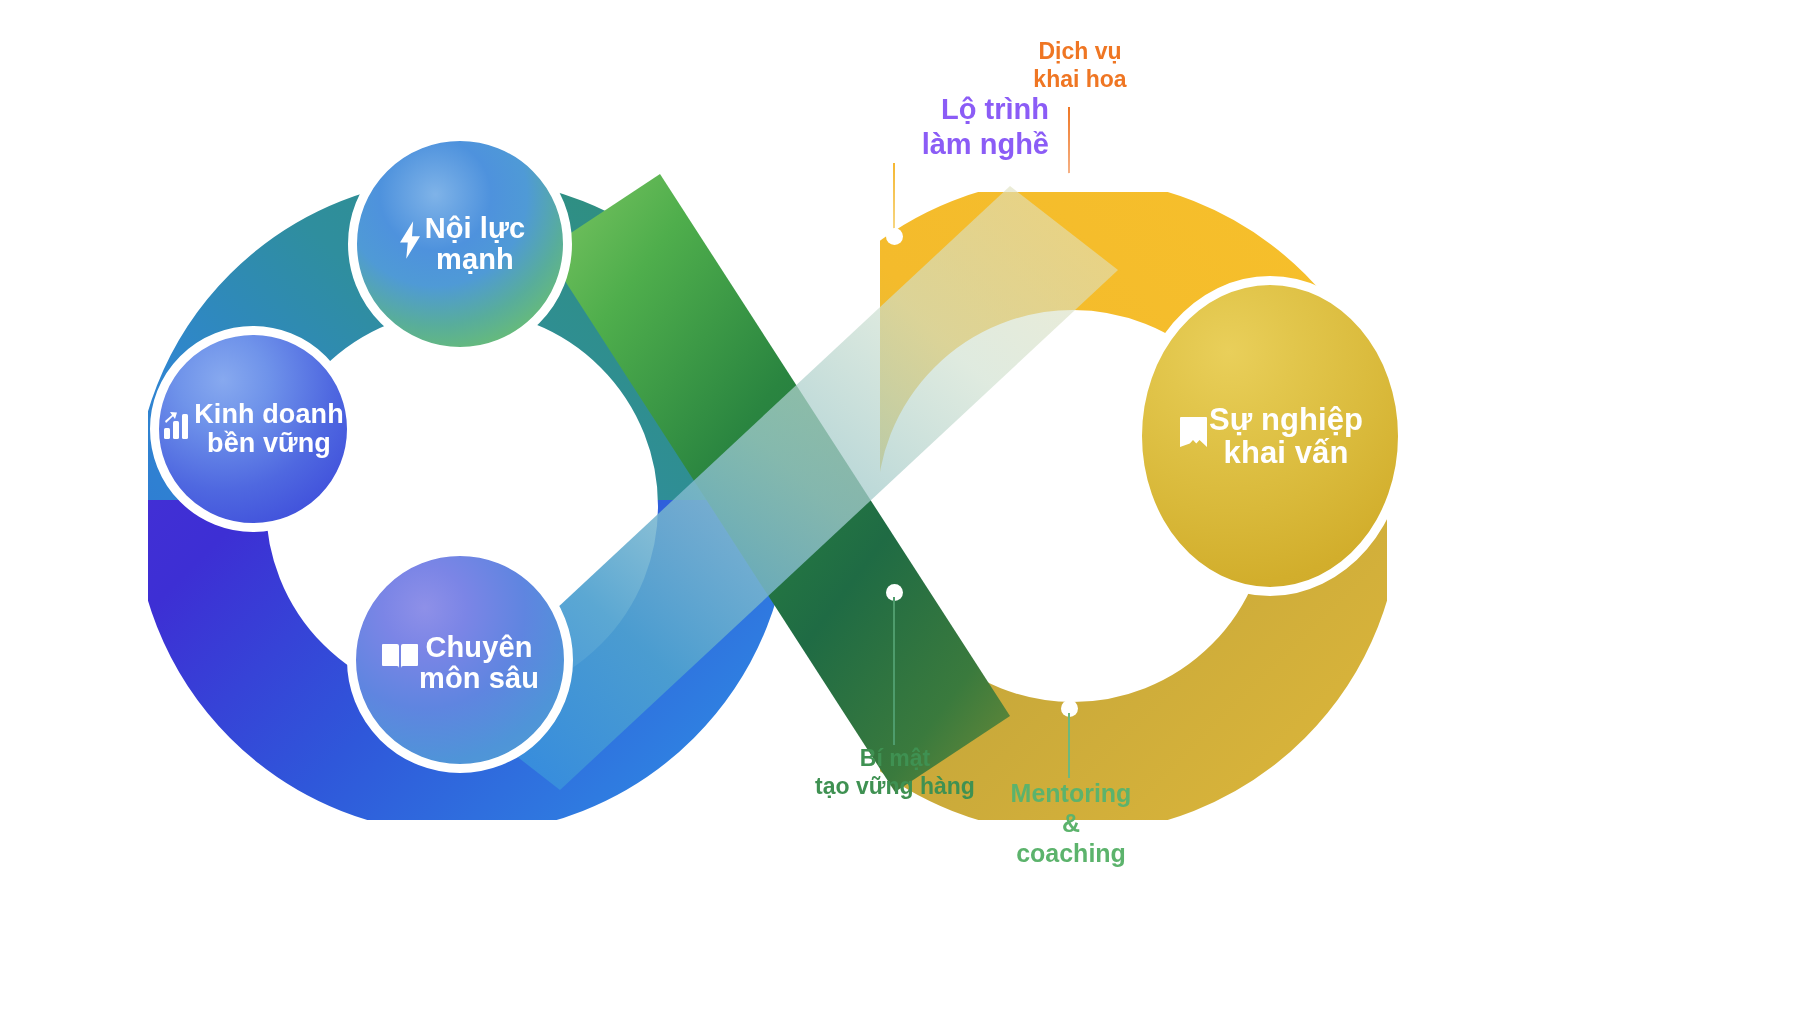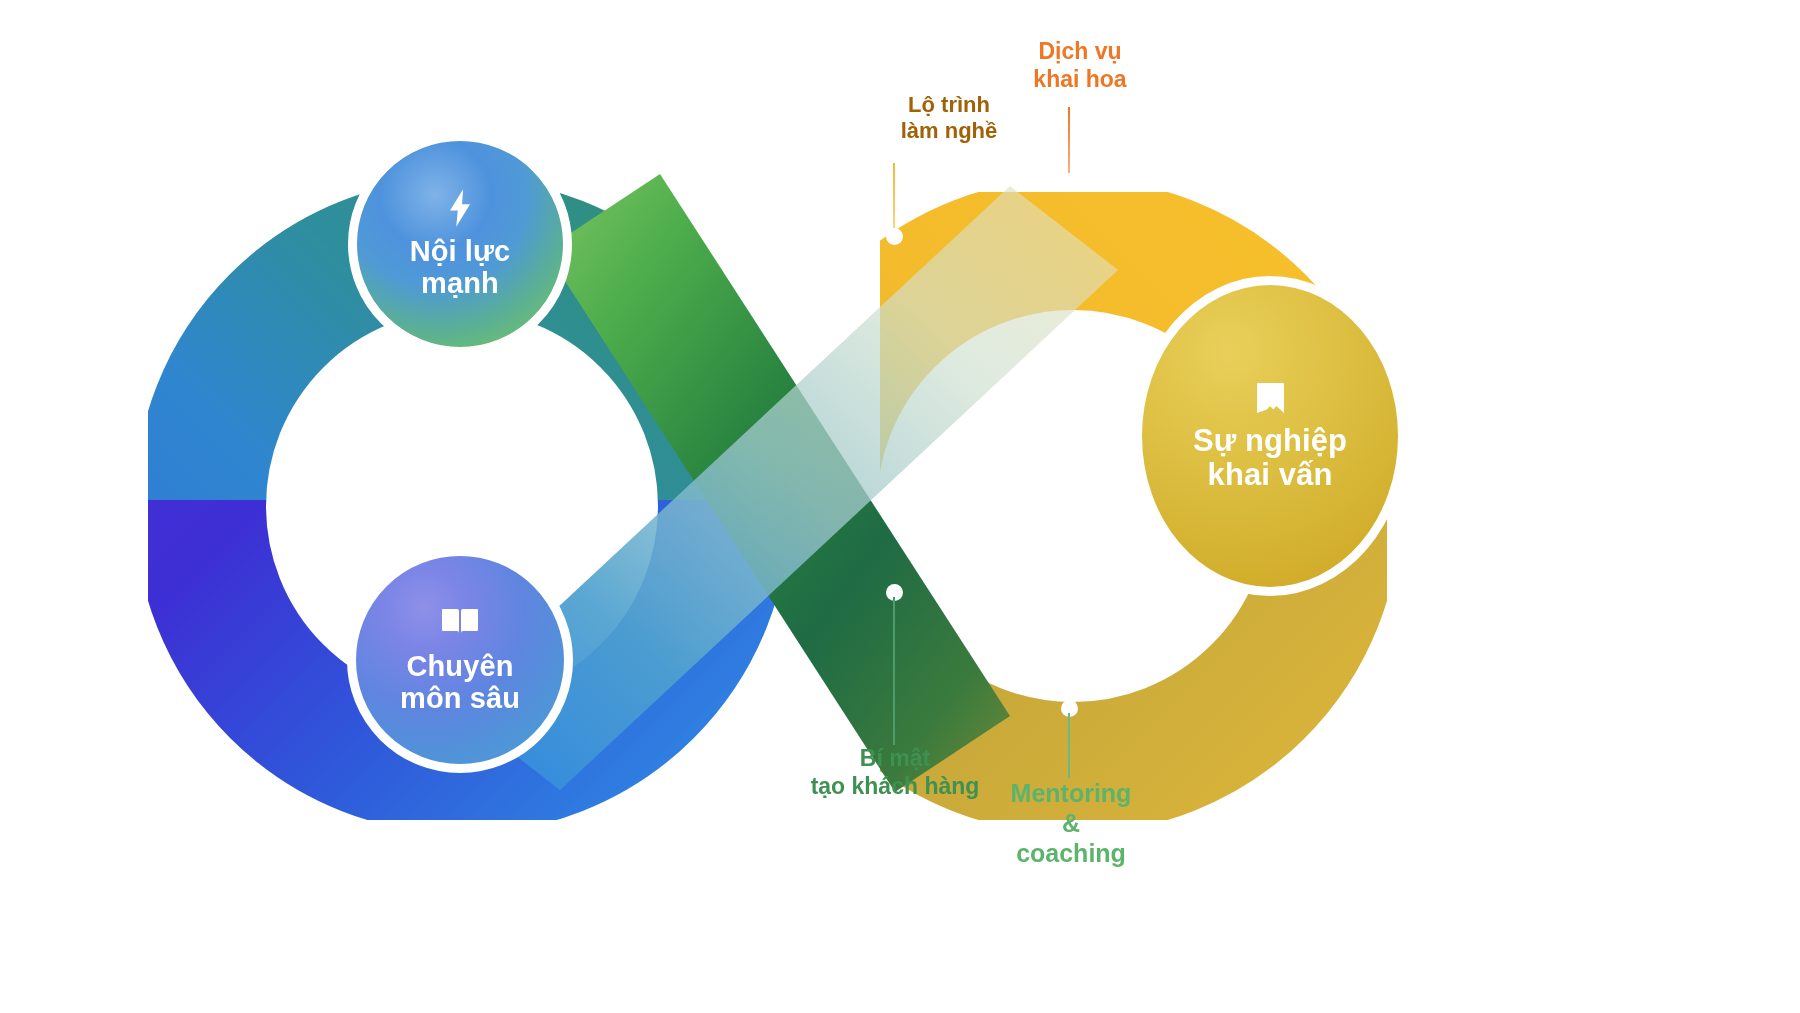--- a/index.html
+++ b/index.html
@@ -1,20 +1,20 @@
 <!DOCTYPE html>
 <html><head>
 <meta charset="utf-8">
 <style>
   html,body{margin:0;padding:0;background:#ffffff;}
   body{width:1800px;height:1013px;overflow:hidden;font-family:"Liberation Sans",sans-serif;}
   #stage{position:relative;width:1800px;height:1013px;background:#fff;}
   #infinity{position:absolute;left:0;top:0;width:1800px;height:1013px;}
 
-  .node{position:absolute;border-radius:50%;display:flex;flex-direction:column;
+  .node{position:absolute;border-radius:50%;display:flex;flex-direction:row;
         align-items:center;justify-content:center;text-align:center;color:#fff;
         box-sizing:border-box;}
   .node .ico{display:block;line-height:0;margin-bottom:9px;}
   .node .ico svg{display:block;}
   .node .lbl{font-weight:700;letter-spacing:.1px;line-height:1.08;white-space:pre-line;}
 
   
   #node-noiluc{left:348px;top:132px;width:224px;height:224px;border:9px solid #fff;
      background:radial-gradient(circle at 38% 26%, #7fb3e8 0%, #4e92dd 28%, #4f9ad6 46%, #58ad9b 66%, #6cc06e 86%, #79c76a 100%);
      box-shadow:0 0 0 0 rgba(0,0,0,0);}
@@ -32,21 +32,21 @@
   #node-sunghiep{left:1133px;top:276px;width:274px;height:320px;border:9px solid #fff;
      background:radial-gradient(circle at 34% 22%, #e9cf5a 0%, #e2c64c 22%, #d9b93a 55%, #d2ae2c 80%, #cea828 100%);align-items:center;}
   #node-sunghiep .lbl{font-size:31px;}
 
   
   .callout{position:absolute;}
   .callout .ctext{position:absolute;font-weight:700;line-height:1.2;white-space:pre-line;}
   .callout .cdot{position:absolute;width:17px;height:17px;border-radius:50%;background:#fff;}
   .callout .cline{position:absolute;width:2px;}
 
-  #cal-lotrinh .ctext{left:849px;top:92px;width:200px;font-size:22px;color:#a16207;text-align:center;}
+  #cal-lotrinh .ctext{left:849px;top:92px;width:200px;font-size:29px;color:#8b5cf6;text-align:right;}
   #cal-lotrinh .cline{left:893px;top:163px;height:72px;
      background:linear-gradient(to bottom,#f5b731,#f7d98a);}
   #cal-lotrinh .cdot{left:886px;top:228px;}
 
   #cal-dichvu .ctext{left:1000px;top:38px;width:160px;font-size:23px;color:#ef7623;text-align:center;}
   #cal-dichvu .cline{left:1068px;top:107px;height:69px;
      background:linear-gradient(to bottom,#ef7623,#f6b48a);}
   #cal-dichvu .cdot{left:1061px;top:173px;}
 
   #cal-bimat .cdot{left:886px;top:584px;}
@@ -149,20 +149,32 @@
   <div class="node" id="node-noiluc">
     <span class="ico">
       <svg width="30" height="38" viewBox="0 0 24 30">
           <path d="M14.5 0 L4 17 h6.2 L9 30 L20 12 h-6.4 Z" fill="#ffffff"></path>
         </svg>
     </span>
     <span class="lbl">Nội lực
 mạnh</span>
   </div>
 
+  <div class="node" id="node-kinhdoanh">
+    <span class="ico">
+      <svg width="32" height="30" viewBox="0 0 32 30">
+        <rect x="2" y="18" width="6" height="11" rx="1.6" fill="#fff"></rect>
+        <rect x="11" y="11" width="6" height="18" rx="1.6" fill="#fff"></rect>
+        <rect x="20" y="4" width="6" height="25" rx="1.6" fill="#fff"></rect>
+        <path d="M3 11 L10 5 L8 2 L15 2.5 L13 9 L11 6.2 L4 13 Z" fill="#fff"></path>
+      </svg>
+    </span>
+    <span class="lbl">Kinh doanh
+bền vững</span>
+  </div>
 
   <div class="node" id="node-chuyenmon">
     <span class="ico">
       <svg width="38" height="30" viewBox="0 0 38 30">
         <path d="M2 3 h14 a2 2 0 0 1 2 2 v22 a2 2 0 0 0 -2 -2 H2 a1 1 0 0 1 -1 -1 V4 a1 1 0 0 1 1 -1 Z" fill="#fff"></path>
         <path d="M36 3 H22 a2 2 0 0 0 -2 2 v22 a2 2 0 0 1 2 -2 h14 a1 1 0 0 0 1 -1 V4 a1 1 0 0 0 -1 -1 Z" fill="#fff"></path>
       </svg>
     </span>
     <span class="lbl">Chuyên
 môn sâu</span>
@@ -189,21 +201,21 @@
     <div class="ctext">Dịch vụ
 khai hoa</div>
     <div class="cline"></div>
     <div class="cdot"></div>
   </div>
 
   <div class="callout" id="cal-bimat">
     <div class="cdot"></div>
     <div class="cline"></div>
     <div class="ctext">Bí mật
-tạo khách hàng</div>
+tạo vững hàng</div>
   </div>
 
   <div class="callout" id="cal-mentoring">
     <div class="cdot"></div>
     <div class="cline"></div>
     <div class="ctext">Mentoring &amp;
 coaching</div>
   </div>
 
 </div>

